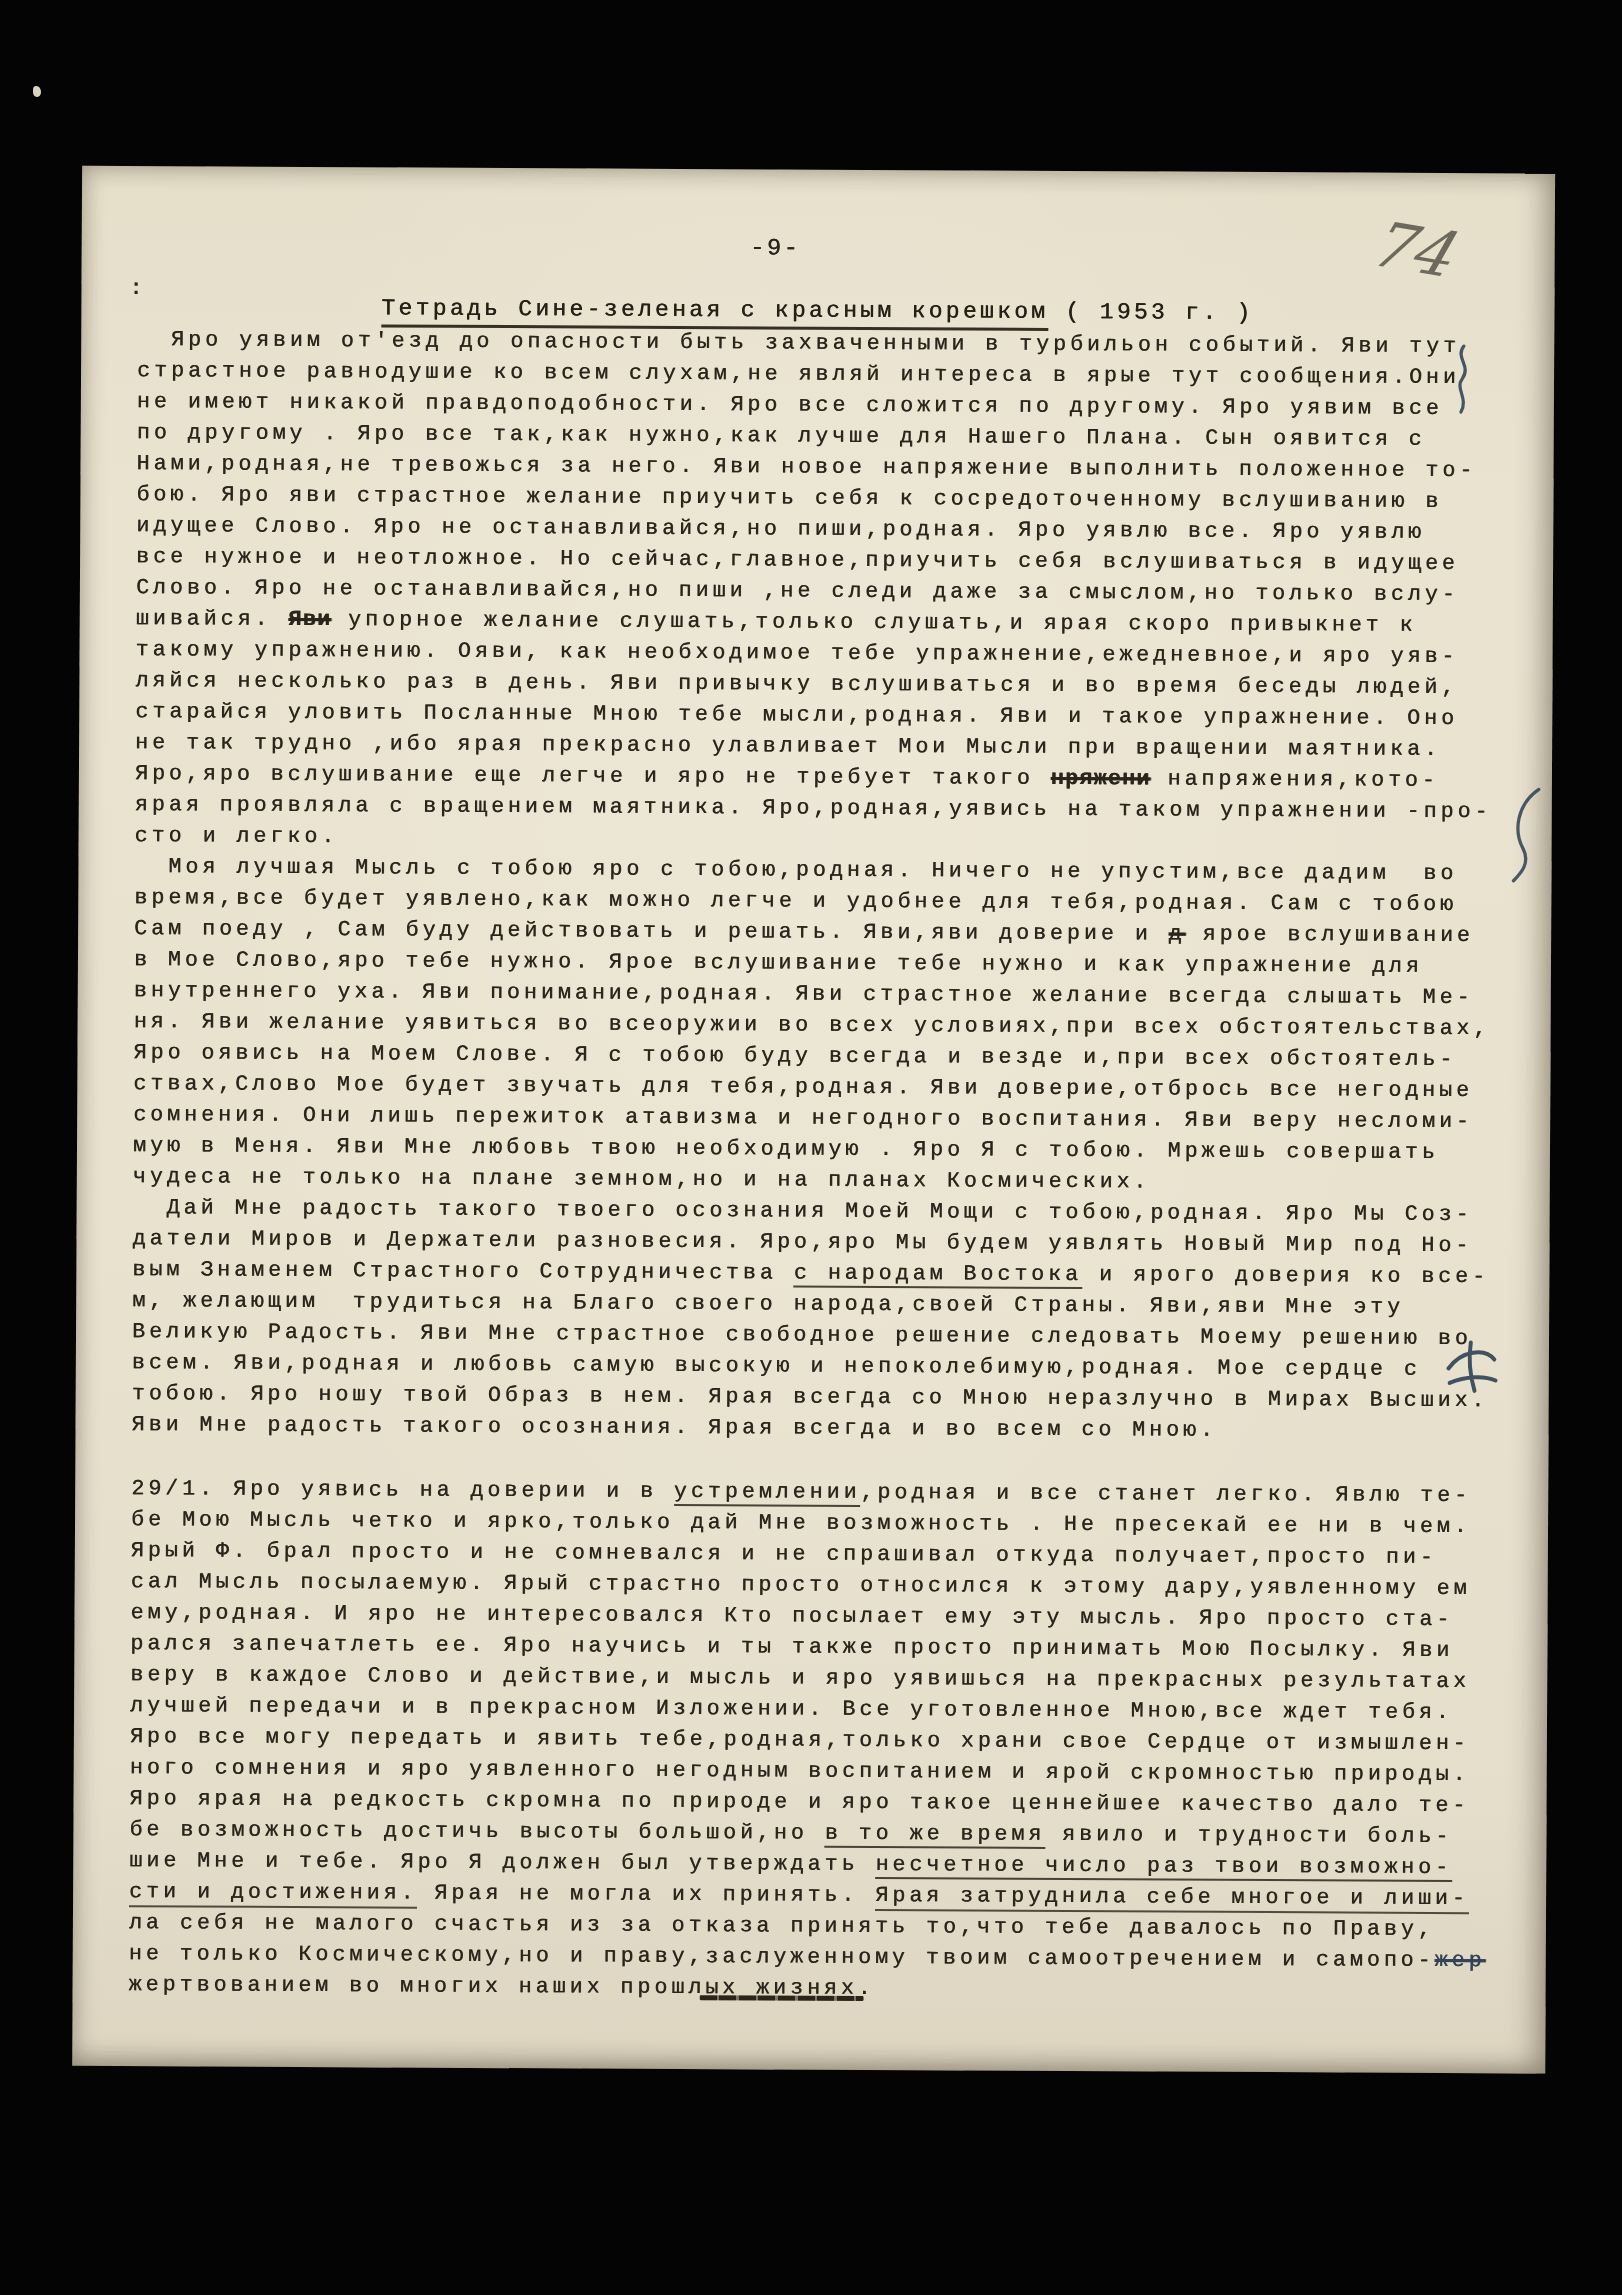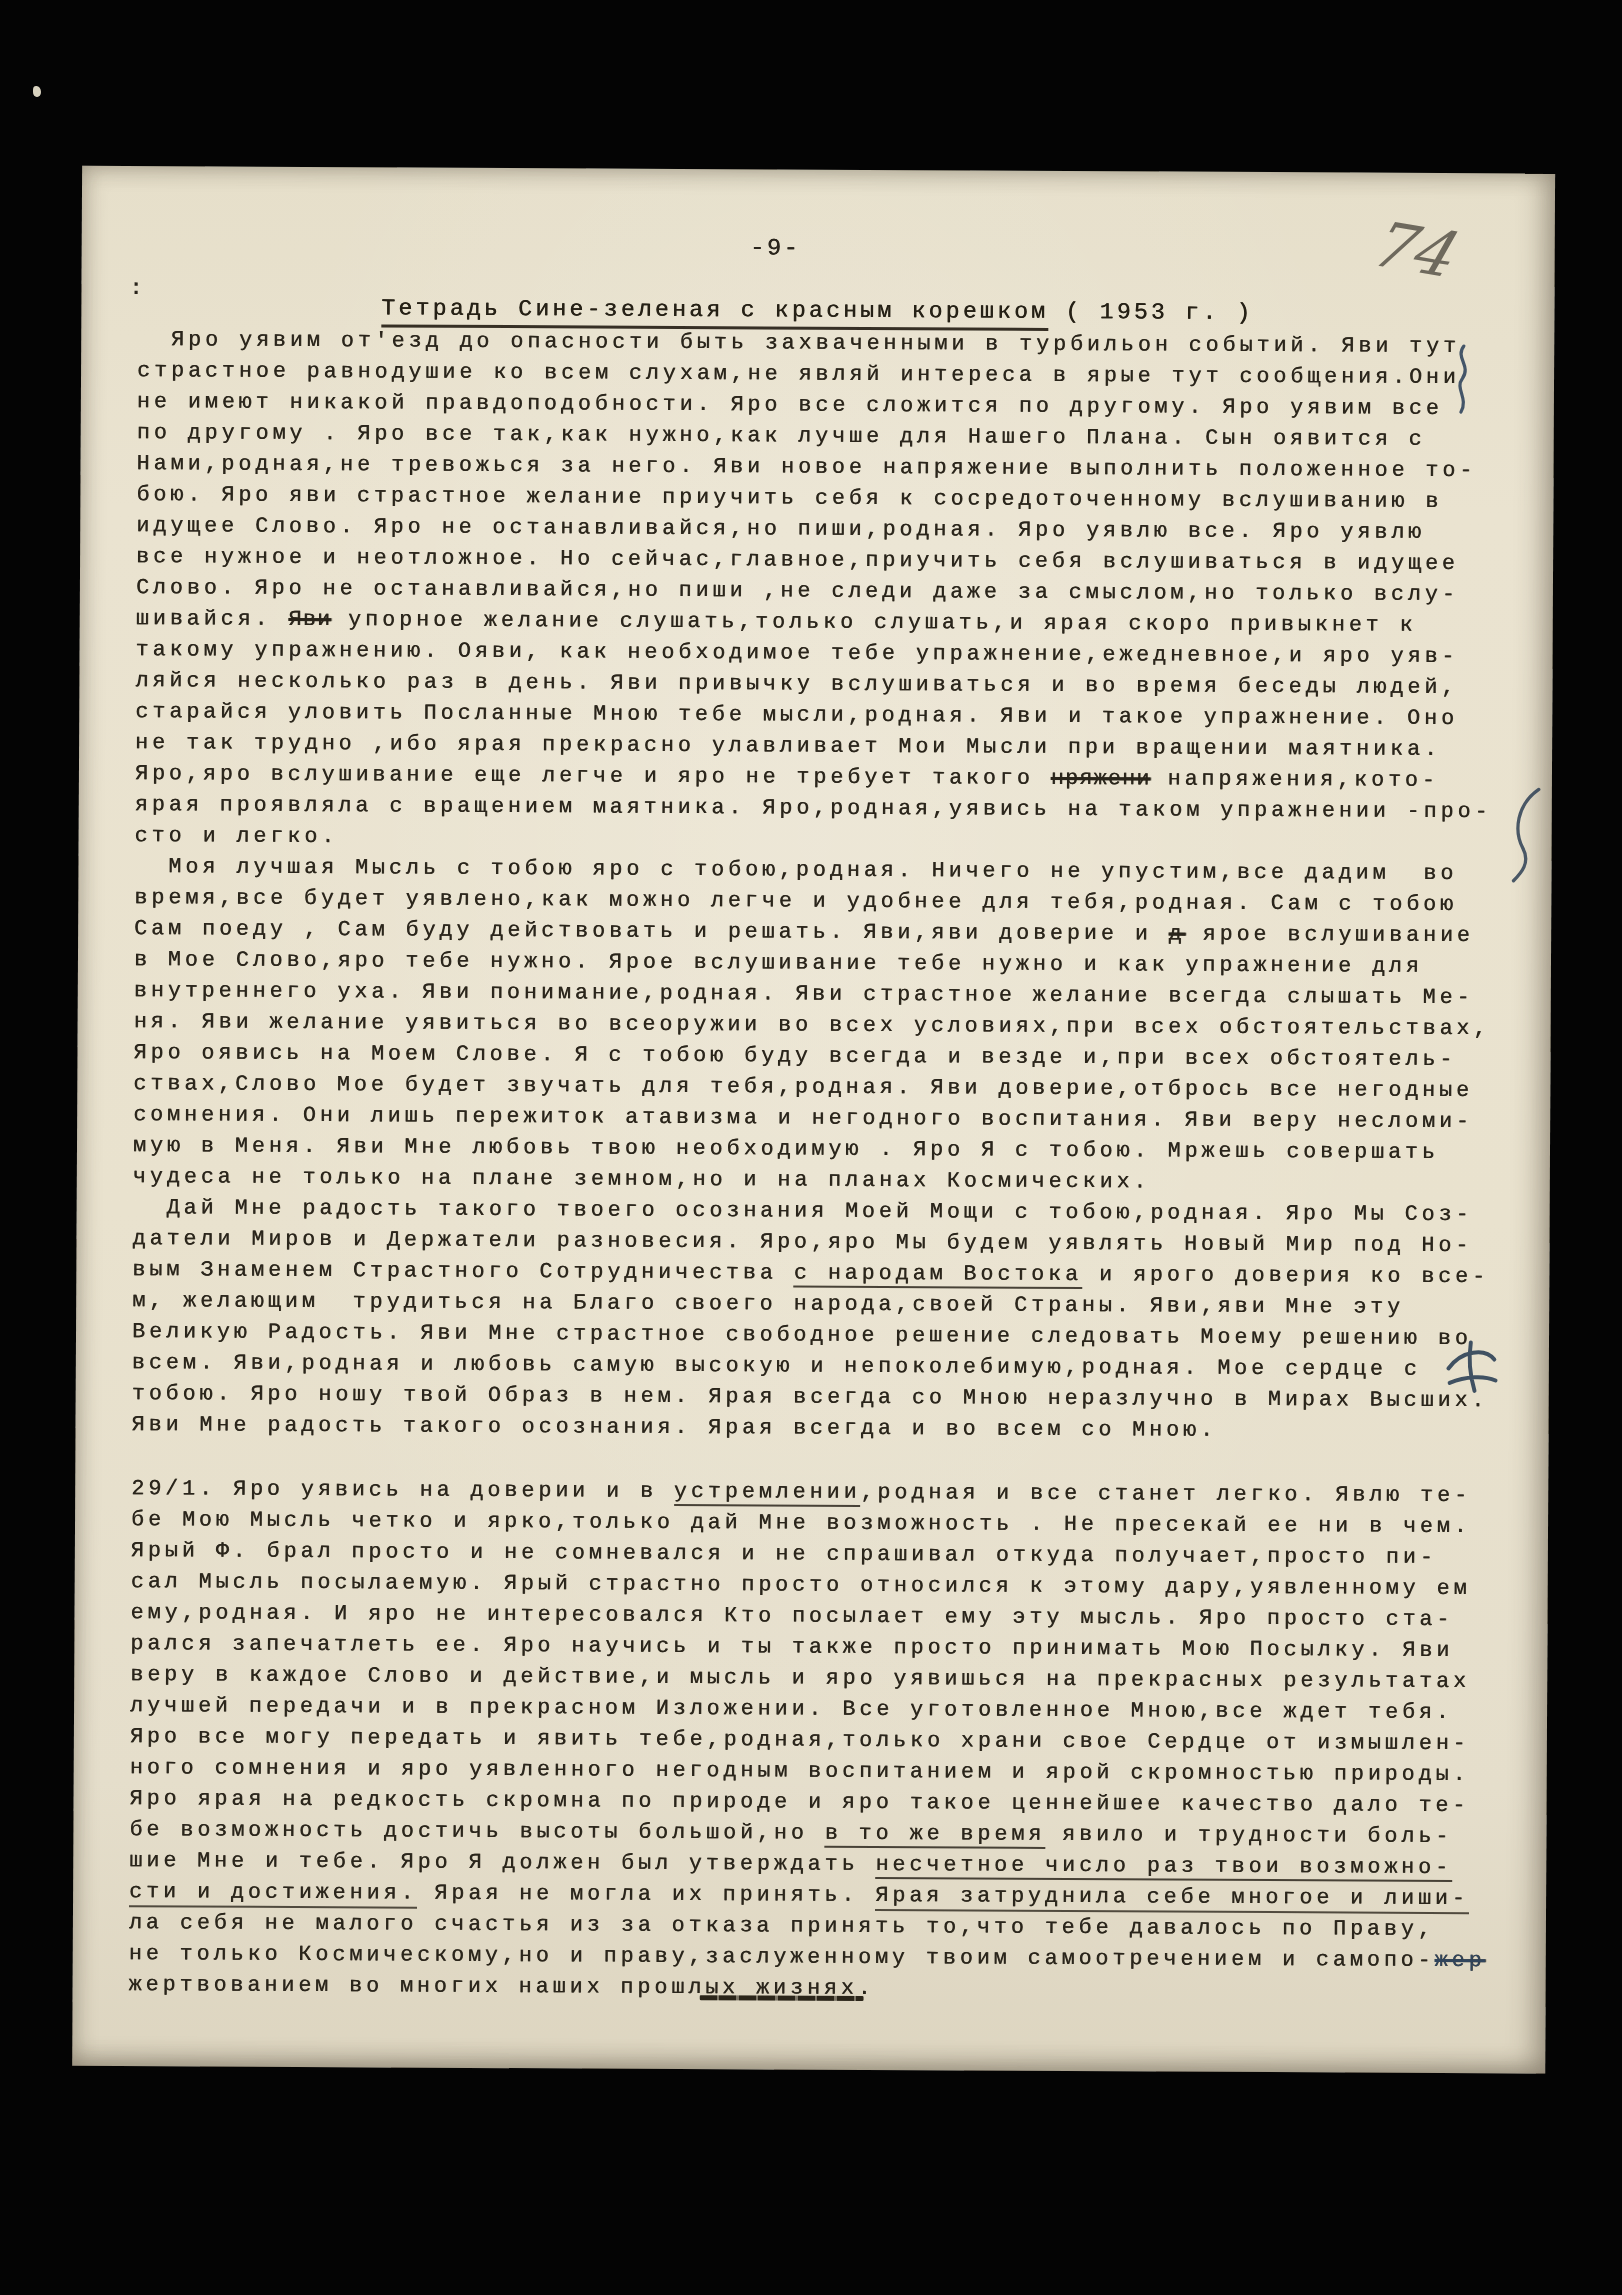--- a/index.html
+++ b/index.html
@@ -39,21 +39,21 @@
     position:absolute;left:56px;top:158px;width:1400px;
     font-size:21.6px;line-height:31px;color:#2a251b;
     letter-spacing:4px;white-space:pre;
     text-shadow:0.5px 0 0 rgba(42,37,27,.85);
   }
   .para{margin:0;}
   .para.gap-before{margin-top:33px;}
   .seg-u{border-bottom:2.6px solid rgba(44,38,28,.85);padding-bottom:0.7px;}
   .seg-uw{border-bottom:2.6px solid rgba(44,38,28,.8);padding-bottom:2px;}
   .seg-s{text-decoration:line-through;text-decoration-thickness:2.6px;}
-  .seg-x{font-weight:normal;text-decoration:line-through;text-decoration-thickness:3.3px;letter-spacing:1.3px;}
+  .seg-x{font-weight:bold;text-decoration:line-through;text-decoration-thickness:3.3px;letter-spacing:1.3px;}
   .seg-ink{color:#31455c;margin-top:6px;}
   .divider{
     position:absolute;left:627px;top:1826px;width:164px;height:5.2px;
     background:repeating-linear-gradient(90deg,#2b2519 0 17px, rgba(43,37,25,.55) 17px 19.6px);
     border-radius:1.3px;
   }
   .ink{position:absolute;pointer-events:none;}
 </style>
 </head>
 <body>

